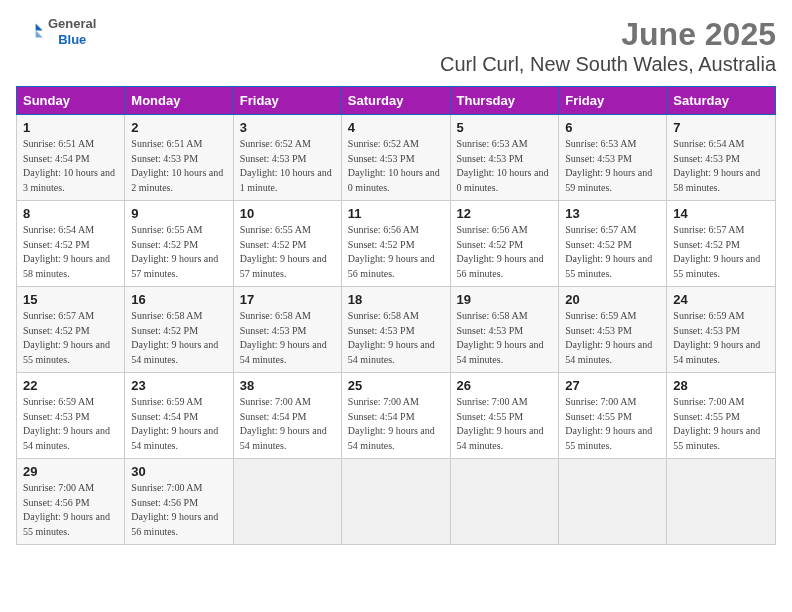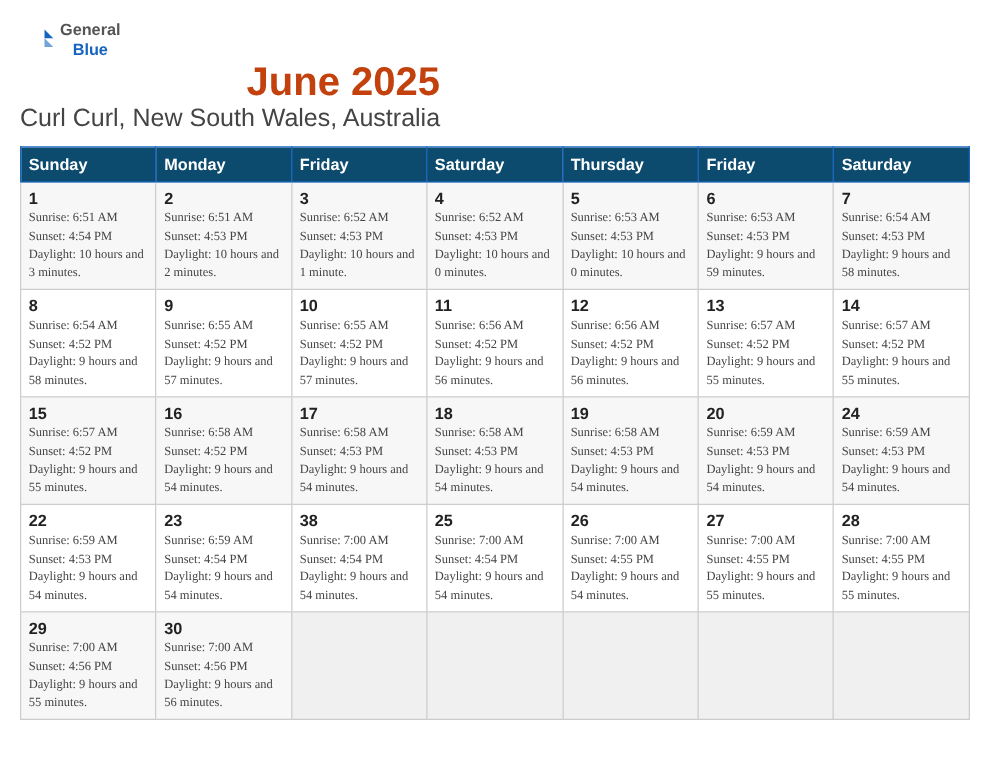--- a/index.html
+++ b/index.html
@@ -8,21 +8,20 @@
       background: #fff;
       width: 792px;
       min-height: 612px;
       padding: 16px;
     }
     .header {
       display: flex;
       justify-content: space-between;
       align-items: flex-start;
       margin-bottom: 10px;
-      flex-direction: column;
     }
     .logo {
       display: flex;
       align-items: center;
       gap: 4px;
     }
     .logo-text {
       display: flex;
       flex-direction: column;
       font-size: 13px;
@@ -34,34 +33,34 @@
     .logo-icon {
       width: 28px;
       height: 28px;
     }
     .title-block {
       text-align: right;
     }
     .title-block h1 {
       font-size: 32px;
       font-weight: bold;
-      color: #c2410c;
+      color: #737373;
     }
     .title-block h2 {
       font-size: 20px;
       font-weight: normal;
       color: #444;
     }
     .calendar {
       width: 100%;
       border-collapse: collapse;
       border: 1px solid #bbb;
     }
     .calendar thead tr th {
-      background: #0c4a6e;
+      background: #a21caf;
       color: #fff;
       font-size: 13px;
       font-weight: bold;
       padding: 6px 6px;
       text-align: left;
       border: 1px solid #1565c0;
     }
     .calendar tbody tr td {
       vertical-align: top;
       border: 1px solid #ccc;

